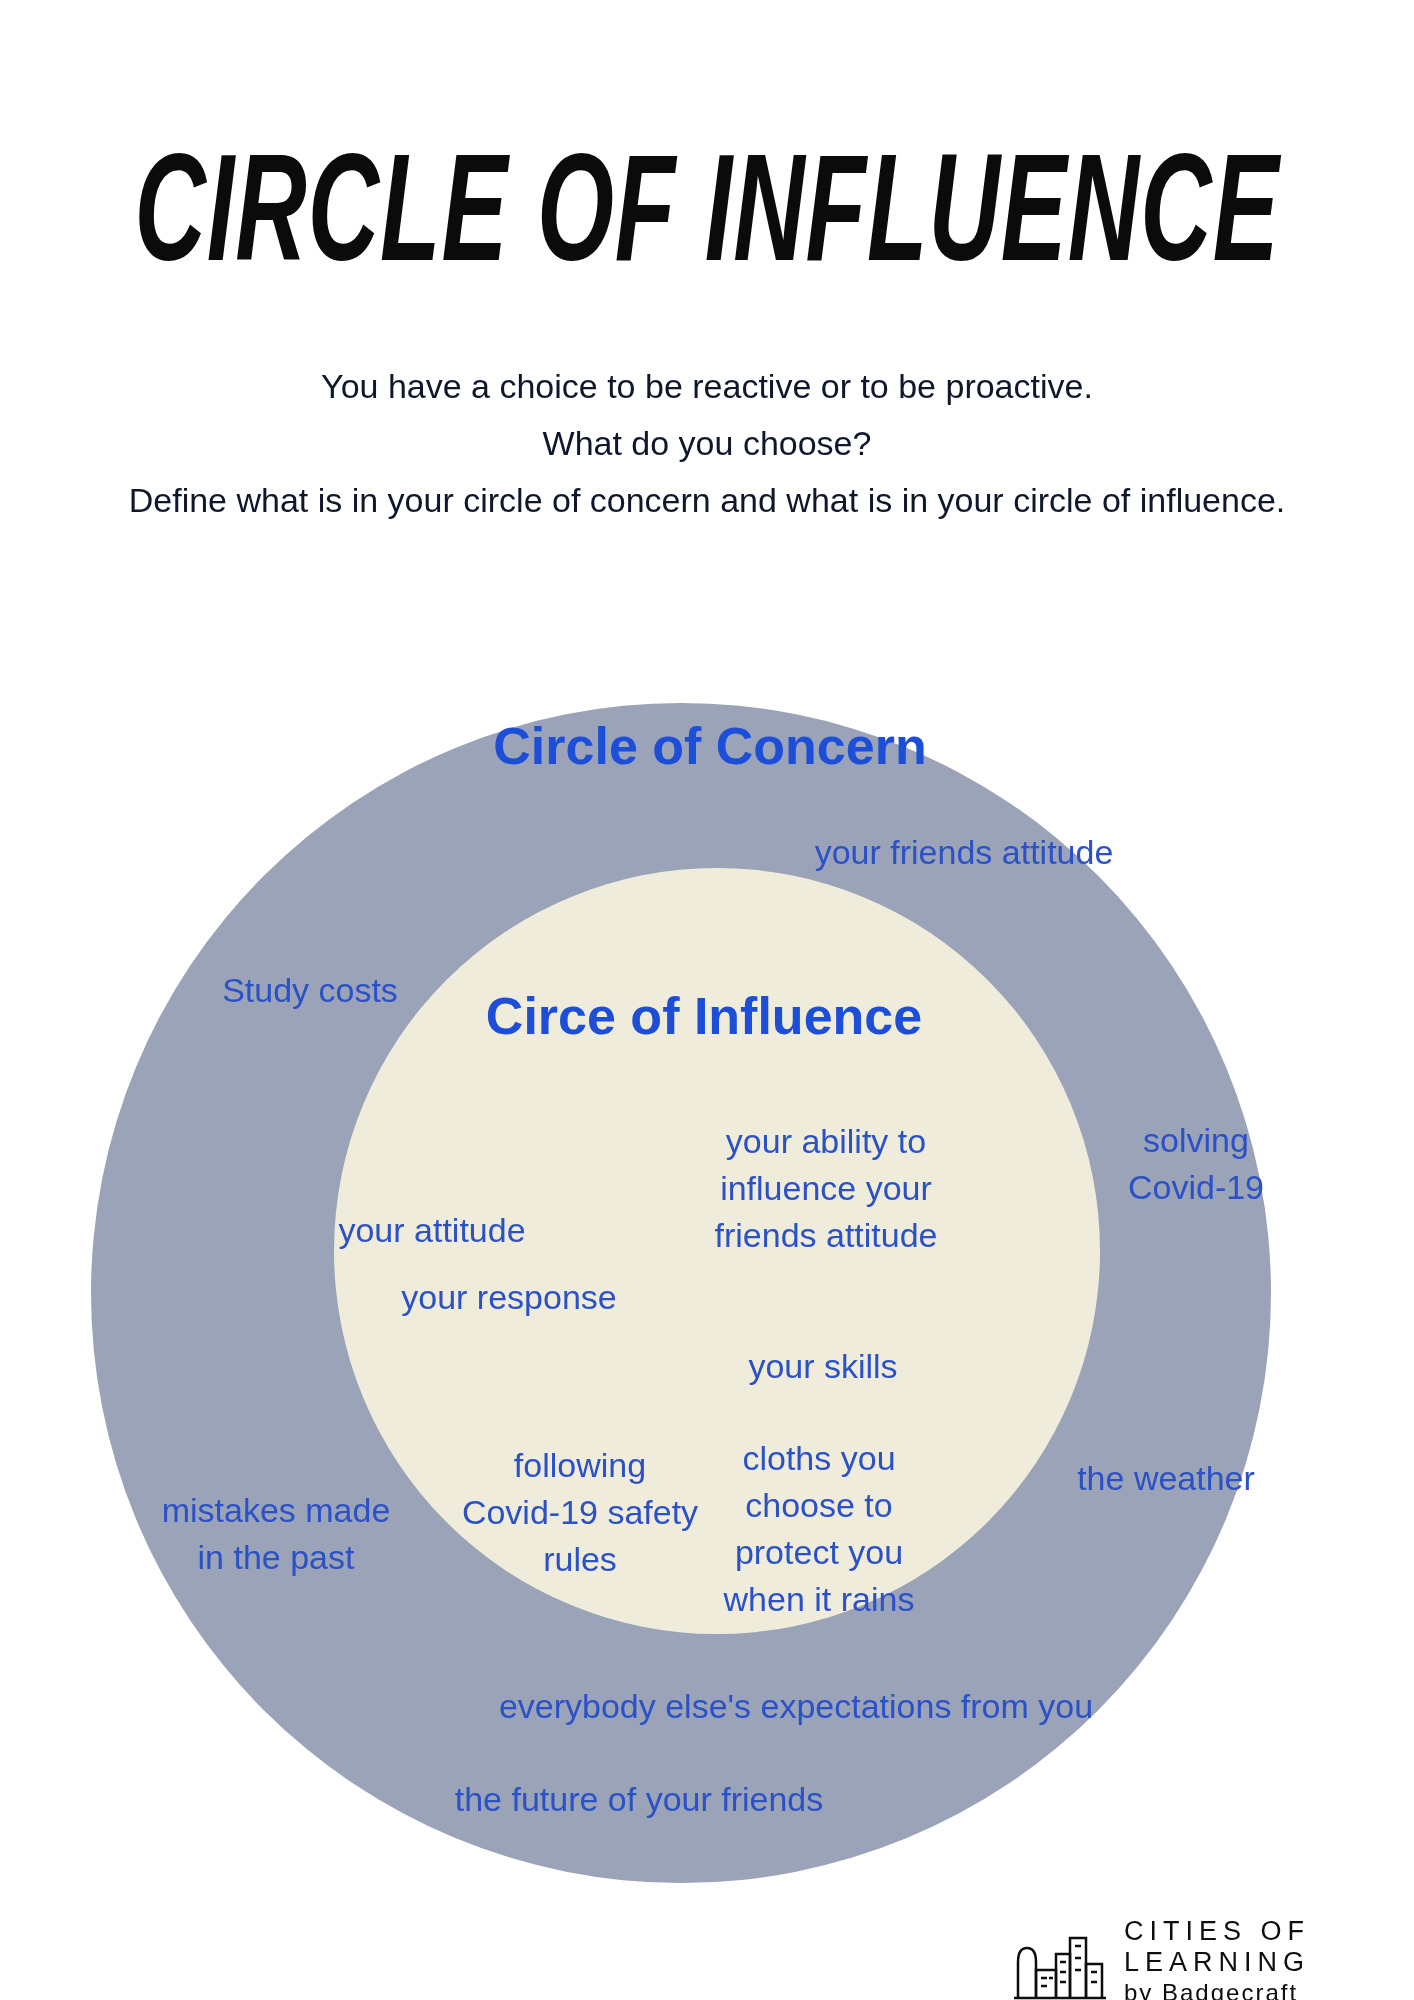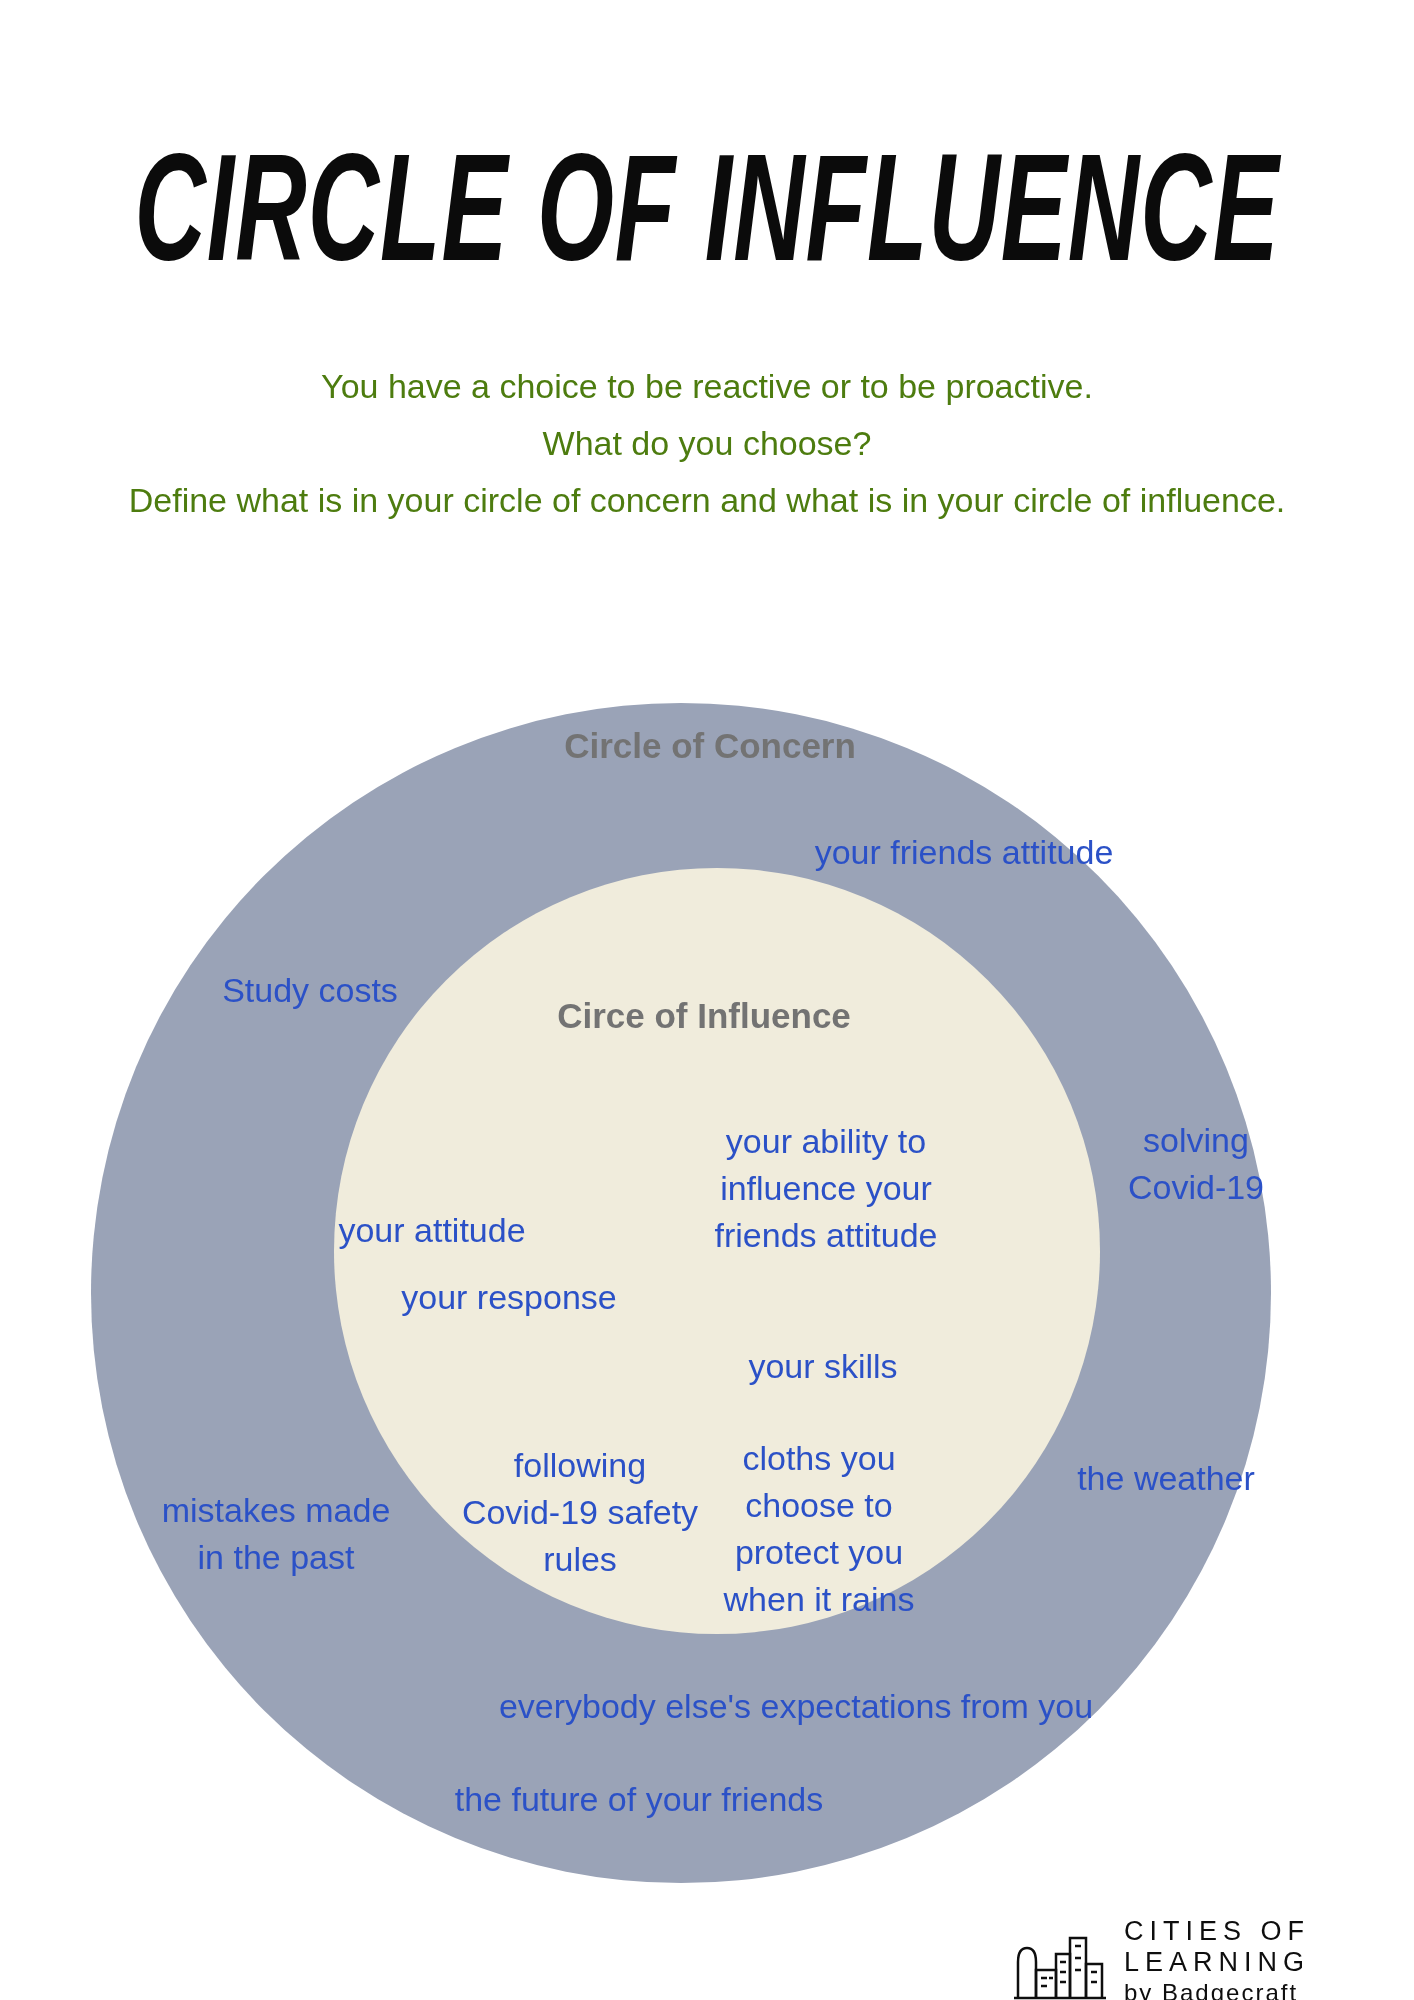--- a/index.html
+++ b/index.html
@@ -23,42 +23,42 @@
     transform:scale(0.97,1.5);
     transform-origin:50% 50%;
     white-space:nowrap;
   }
   .subtitle{
     position:absolute;
     left:0; right:0; top:358px;
     text-align:center;
     font-size:34px;
     line-height:57px;
-    color:#4d7c0f;
+    color:#0f172a;
   }
   .outer-circle{
     position:absolute;
     left:91px; top:703px;
     width:1180px; height:1180px;
     border-radius:50%;
     background:var(--outer-circle,#9aa3b7);
   }
   .inner-circle{
     position:absolute;
     left:334px; top:868px;
     width:766px; height:766px;
     border-radius:50%;
     background:var(--inner-circle,#f0ecdc);
   }
   .circle-label{
     position:absolute;
     transform:translate(-50%,-50%);
-    font-size:35px;
+    font-size:52px;
     font-weight:bold;
-    color:#737373;
+    color:#1d4ed8;
     white-space:nowrap;
   }
   .l-concern{left:710px; top:746px;}
   .l-influence{left:704px; top:1016px;}
   .blue-item{
     position:absolute;
     transform:translate(-50%,-50%);
     color:var(--item-text,#2b51c7);
     font-size:34px;
     line-height:47px;

